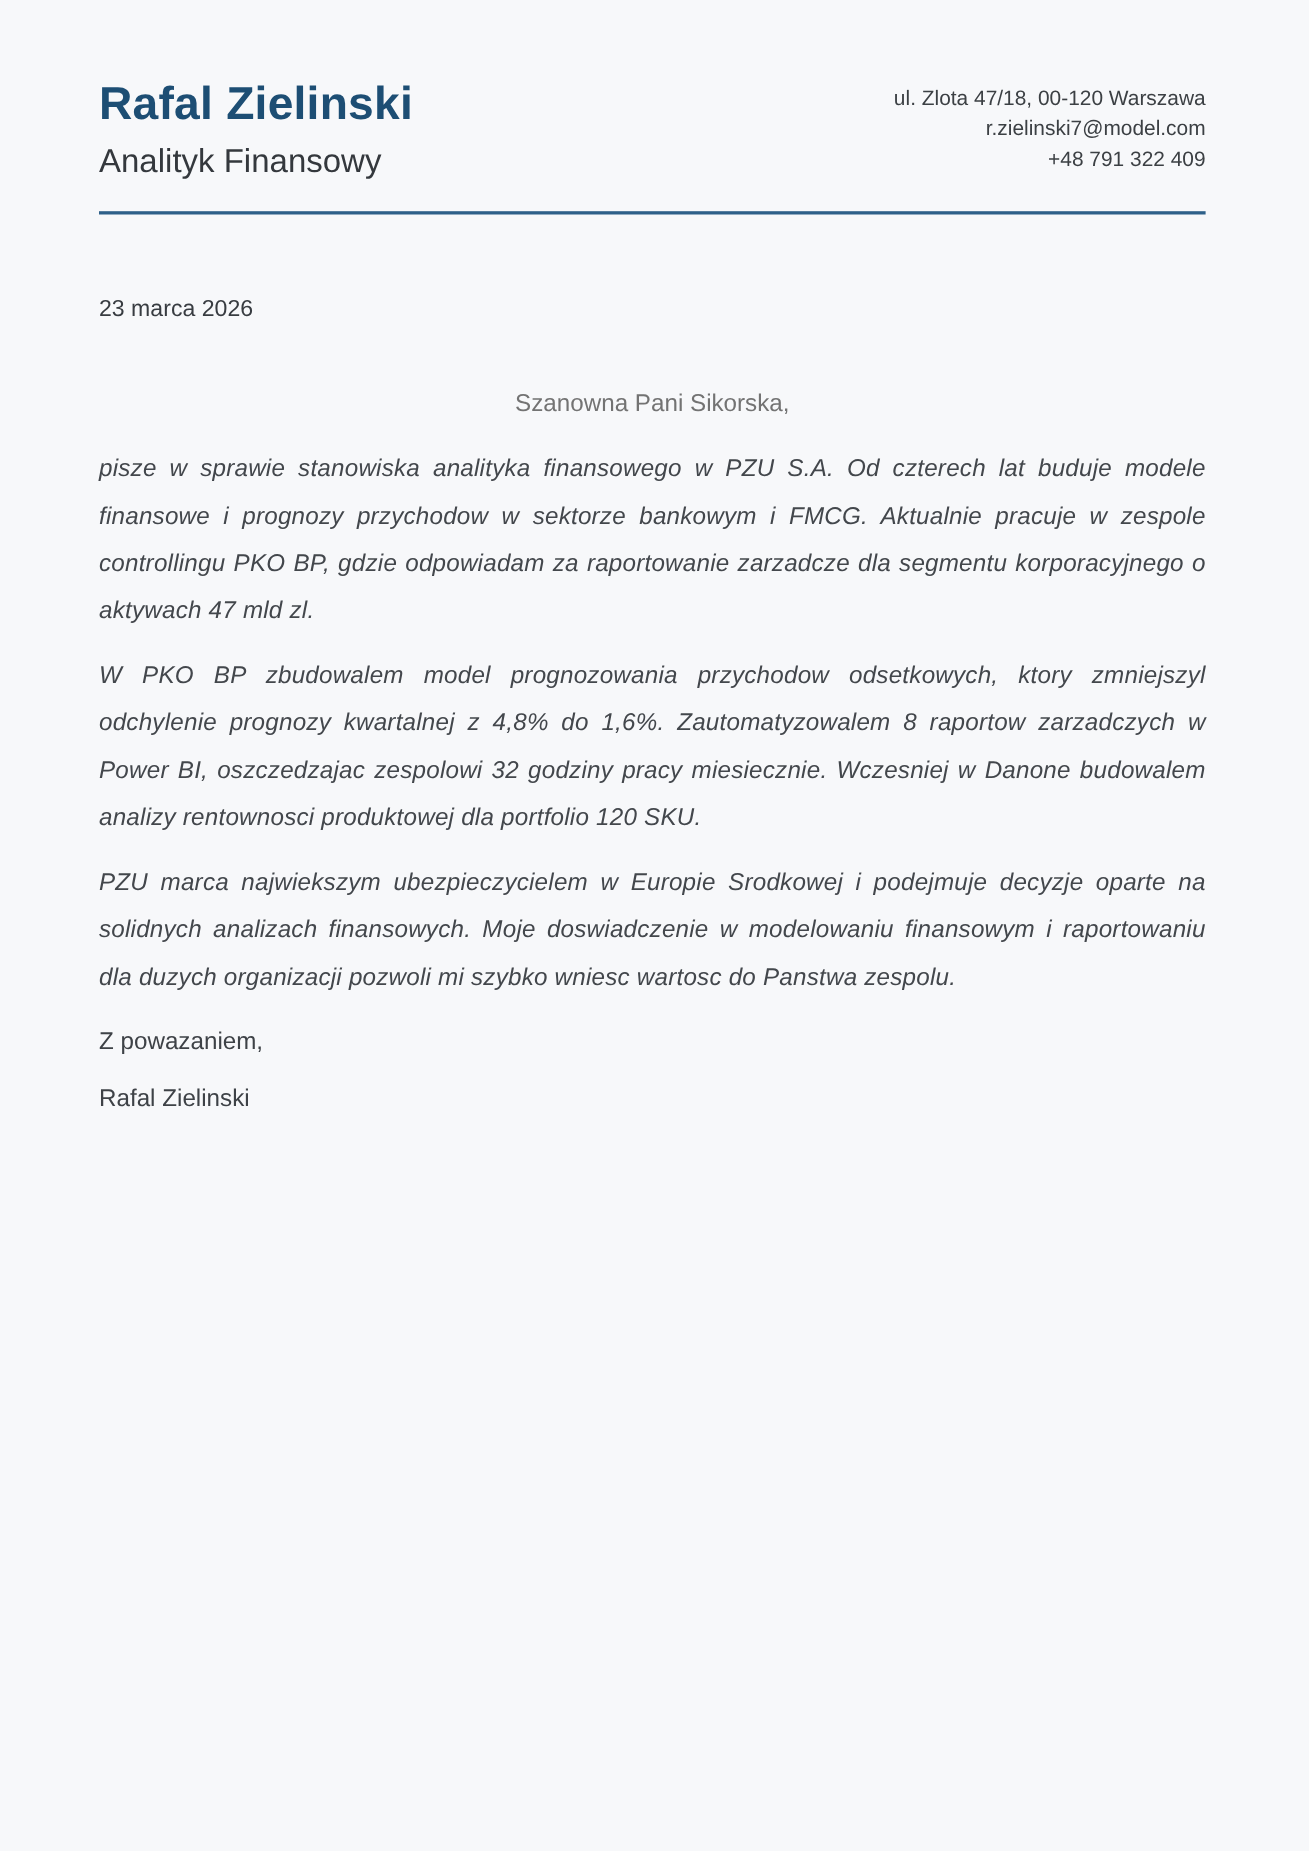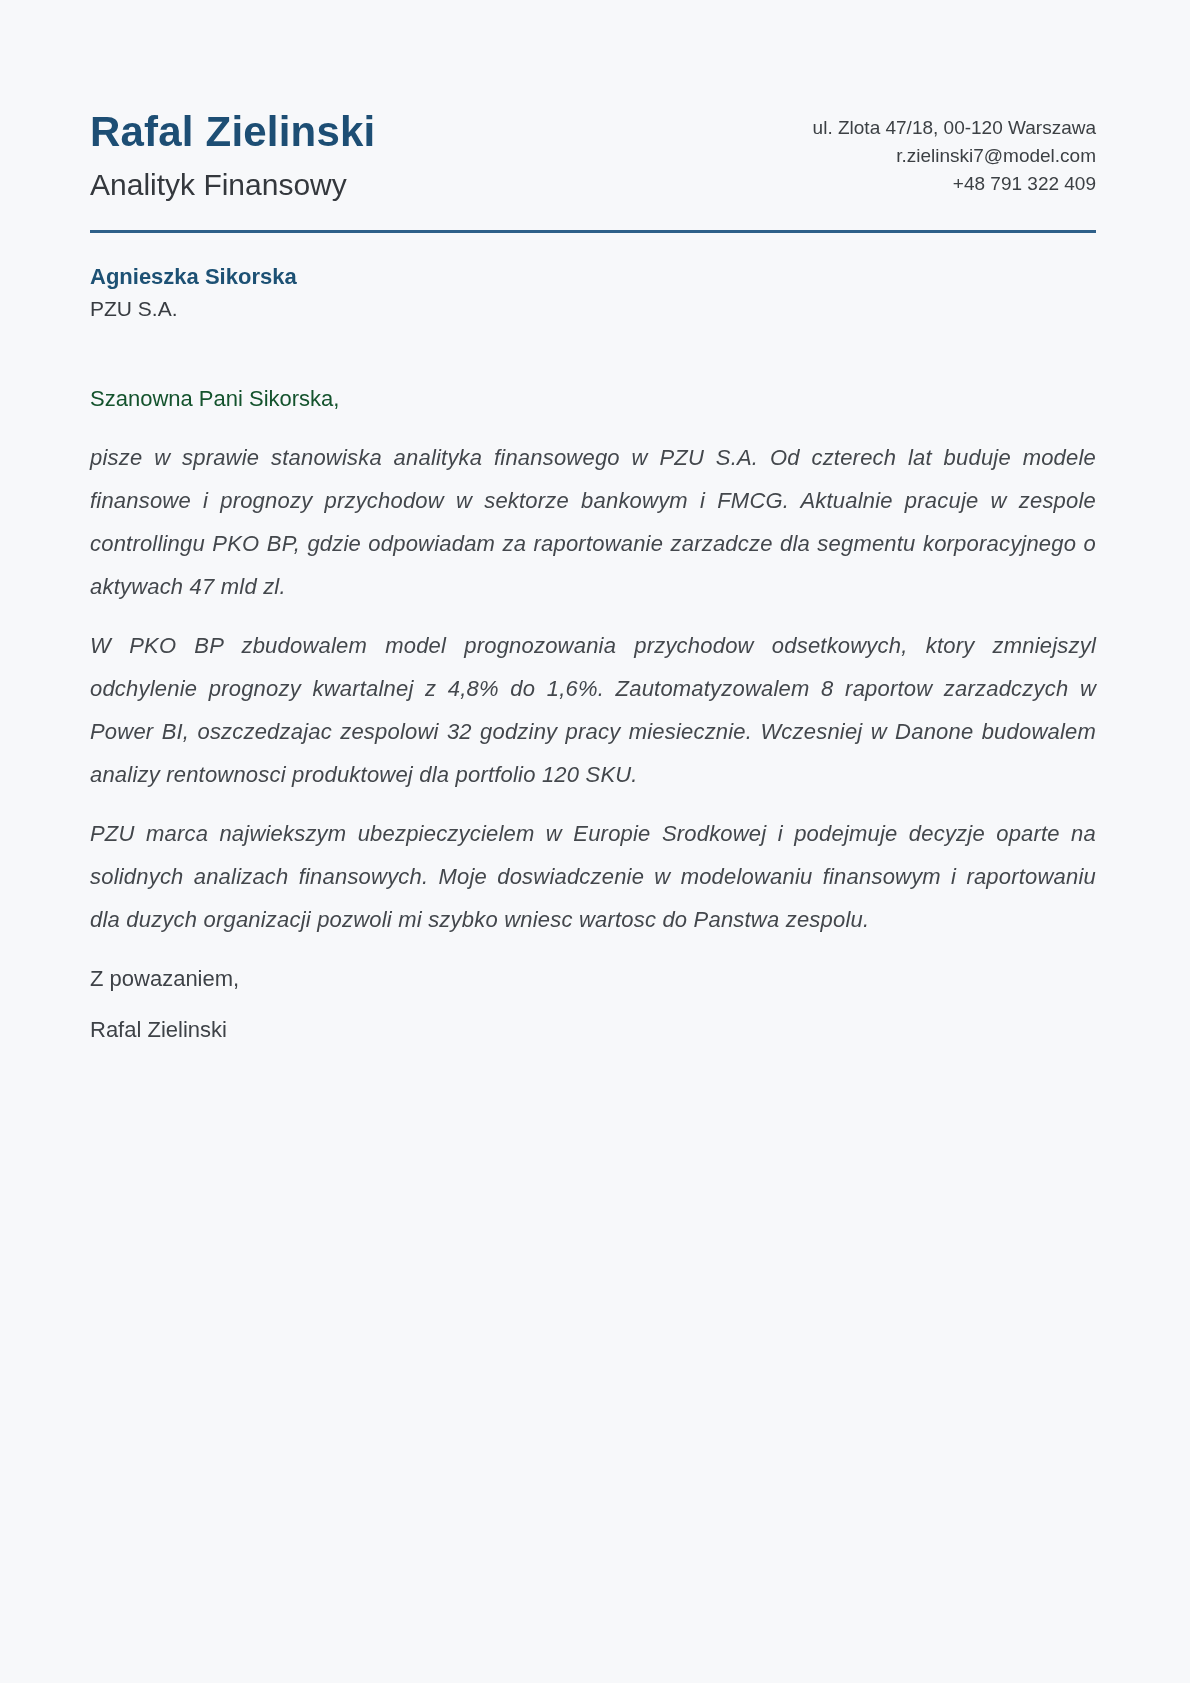--- a/index.html
+++ b/index.html
@@ -5,21 +5,21 @@
   * { margin: 0; padding: 0; box-sizing: border-box; }
   html, body {
     width: 1190px;
     height: 1683px;
     background: #f7f8fa;
     font-family: "Liberation Sans", sans-serif;
   }
   .page {
     width: 1190px;
     height: 1670px;
-    padding: 108px 94px 0 90px;
+    padding: 70px 94px 0 90px;
     background: #f7f8fa;
     color: #40454a;
   }
   header.letter-header {
     display: flex;
     justify-content: space-between;
     align-items: flex-start;
   }
   .person-name {
     font-size: 42px;
@@ -60,21 +60,22 @@
   }
   .recipient-company {
     font-size: 21px;
     color: #383c41;
     line-height: 33px;
   }
   main.letter-body { font-size: 22px; }
   .greeting {
     margin-top: 52px;
     line-height: 43px;
-    color: #14532d;
+    color: #737373;
+    text-align: center;
   }
   .para {
     margin-top: 16px;
     line-height: 43px;
     text-align: justify;
     color: #43474c;
     letter-spacing: 0.2px;
     font-style: italic;
   }
   .closing {
@@ -101,25 +102,22 @@
     <div class="contact">
       <div>ul. Zlota 47/18, 00-120 Warszawa</div>
       <div>r.zielinski7@model.com</div>
       <div>+48 791 322 409</div>
     </div>
   </header>
 
   <hr class="rule">
 
   <main class="letter-body">
+    <div class="date">23 marca 2026</div>
 
-    <div class="recipient">
-      <div class="recipient-name">Agnieszka Sikorska</div>
-      <div class="recipient-company">PZU S.A.</div>
-    </div>
 
     <p class="greeting">Szanowna Pani Sikorska,</p>
 
     <p class="para">pisze w sprawie stanowiska analityka finansowego w PZU S.A. Od czterech lat buduje modele finansowe i prognozy przychodow w sektorze bankowym i FMCG. Aktualnie pracuje w zespole controllingu PKO BP, gdzie odpowiadam za raportowanie zarzadcze dla segmentu korporacyjnego o aktywach 47 mld zl.</p>
 
     <p class="para">W PKO BP zbudowalem model prognozowania przychodow odsetkowych, ktory zmniejszyl odchylenie prognozy kwartalnej z 4,8% do 1,6%. Zautomatyzowalem 8 raportow zarzadczych w Power BI, oszczedzajac zespolowi 32 godziny pracy miesiecznie. Wczesniej w Danone budowalem analizy rentownosci produktowej dla portfolio 120 SKU.</p>
 
     <p class="para">PZU marca najwiekszym ubezpieczycielem w Europie Srodkowej i podejmuje decyzje oparte na solidnych analizach finansowych. Moje doswiadczenie w modelowaniu finansowym i raportowaniu dla duzych organizacji pozwoli mi szybko wniesc wartosc do Panstwa zespolu.</p>
 
     <p class="closing">Z powazaniem,</p>

